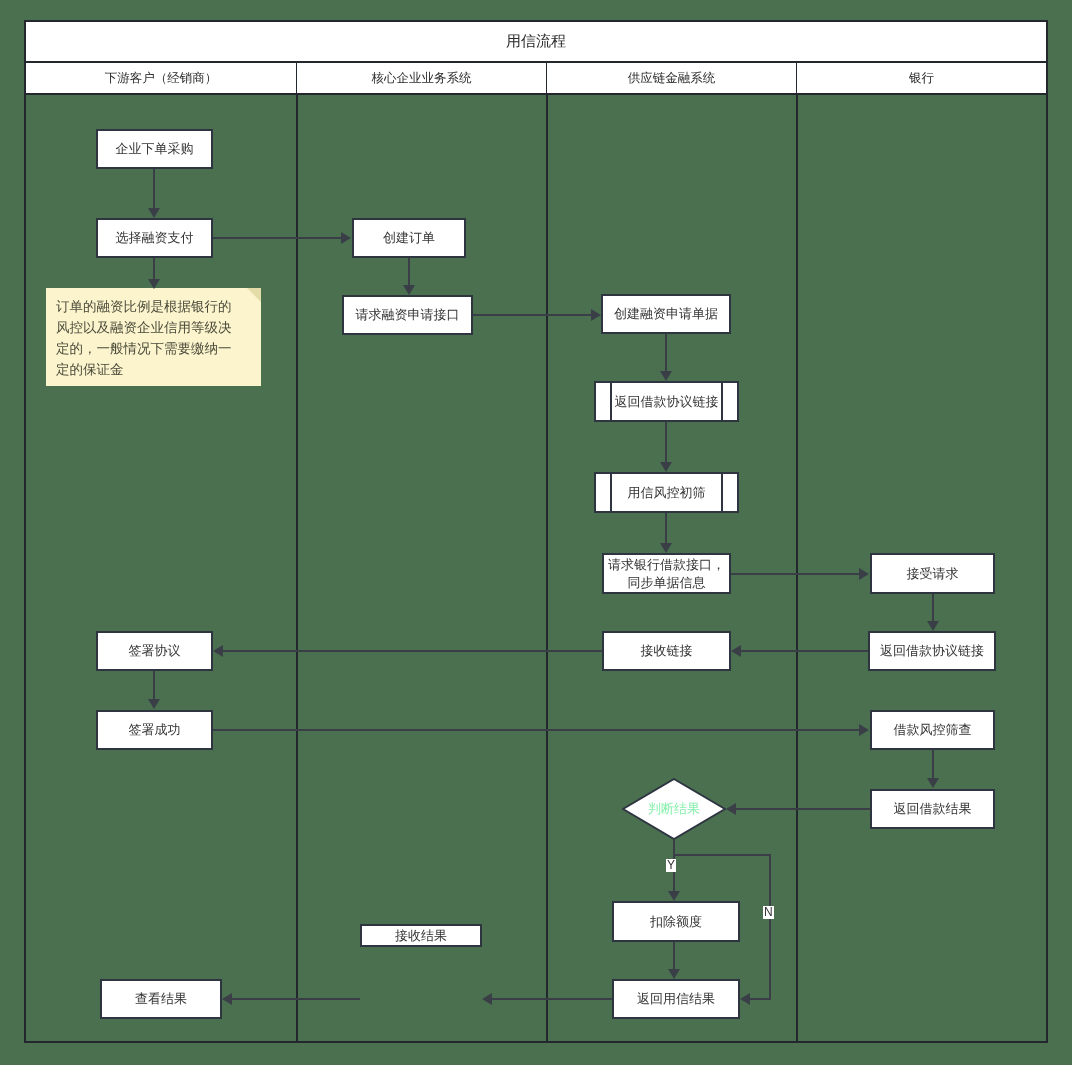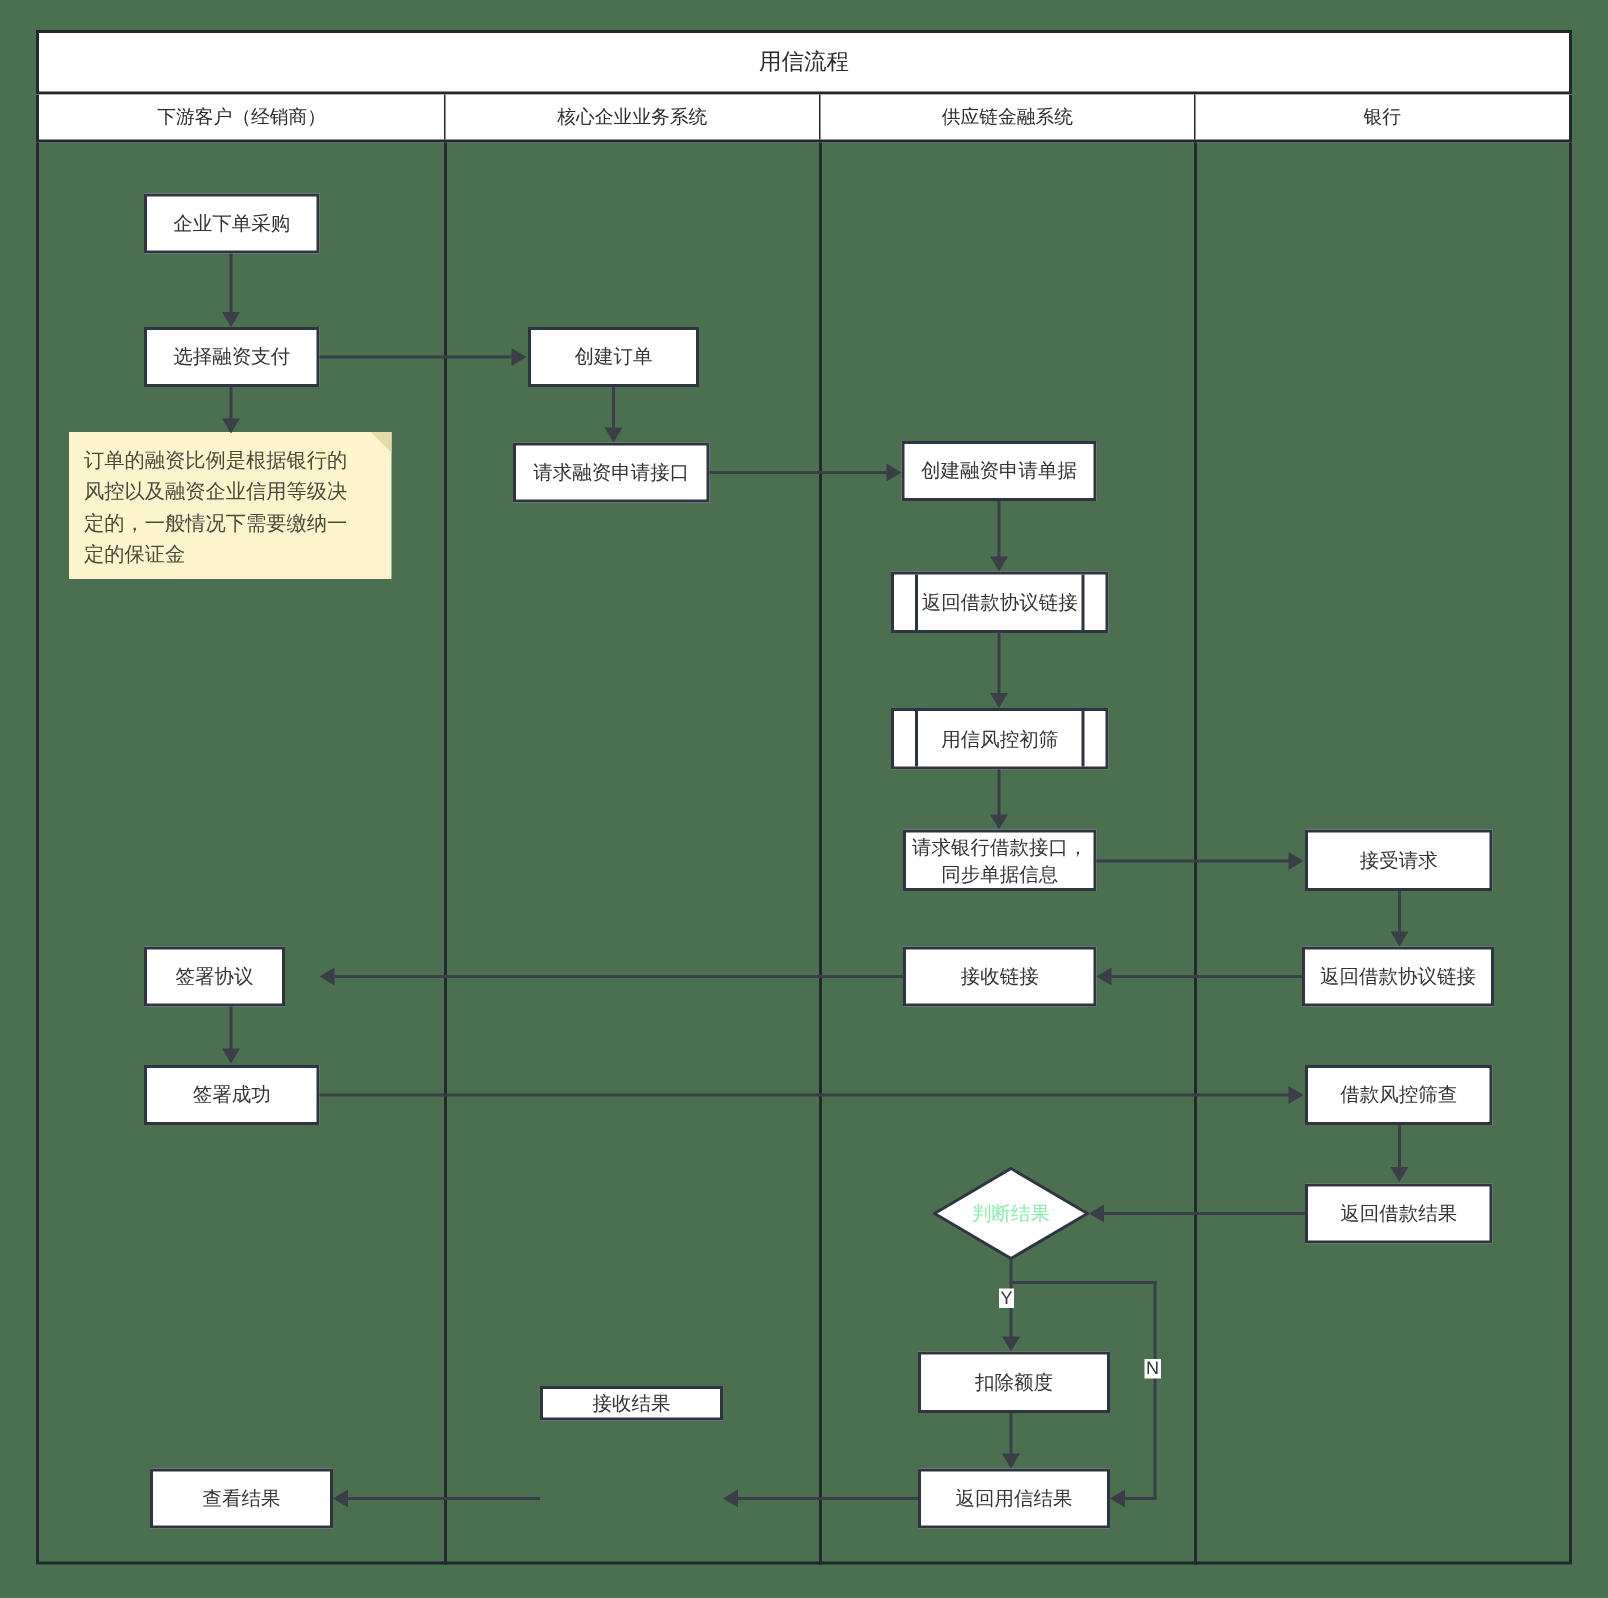--- a/index.html
+++ b/index.html
@@ -103,21 +103,21 @@
   </div>
 
   <div class="node" style="left:602px;top:553px;width:129px;height:41px">请求银行借款接口，同步单据信息</div>
 
   <div class="node" style="left:870px;top:553px;width:125px;height:41px">接受请求</div>
 
   <div class="node" style="left:868px;top:631px;width:128px;height:40px">返回借款协议链接</div>
 
   <div class="node" style="left:602px;top:631px;width:129px;height:40px">接收链接</div>
 
-  <div class="node" style="left:96px;top:631px;width:94px;height:40px">签署协议</div>
+  <div class="node" style="left:96px;top:631px;width:117px;height:40px">签署协议</div>
 
   <div class="node" style="left:96px;top:710px;width:117px;height:40px">签署成功</div>
 
   <div class="node" style="left:870px;top:710px;width:125px;height:40px">借款风控筛查</div>
 
   <div class="node" style="left:870px;top:789px;width:125px;height:40px">返回借款结果</div>
 
   <div class="diamond" style="left:622px;top:778px;width:104px;height:62px">
     <svg width="104" height="62" viewBox="0 0 104 62">
       <polygon points="52,1 103,31 52,61 1,31" fill="#ffffff" stroke="#2e3440" stroke-width="2"></polygon>

